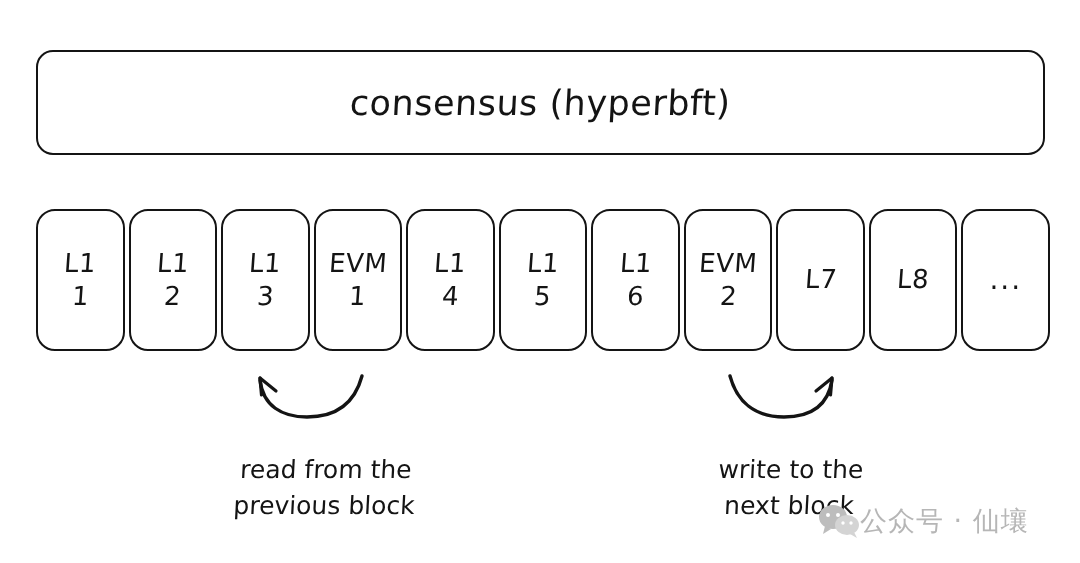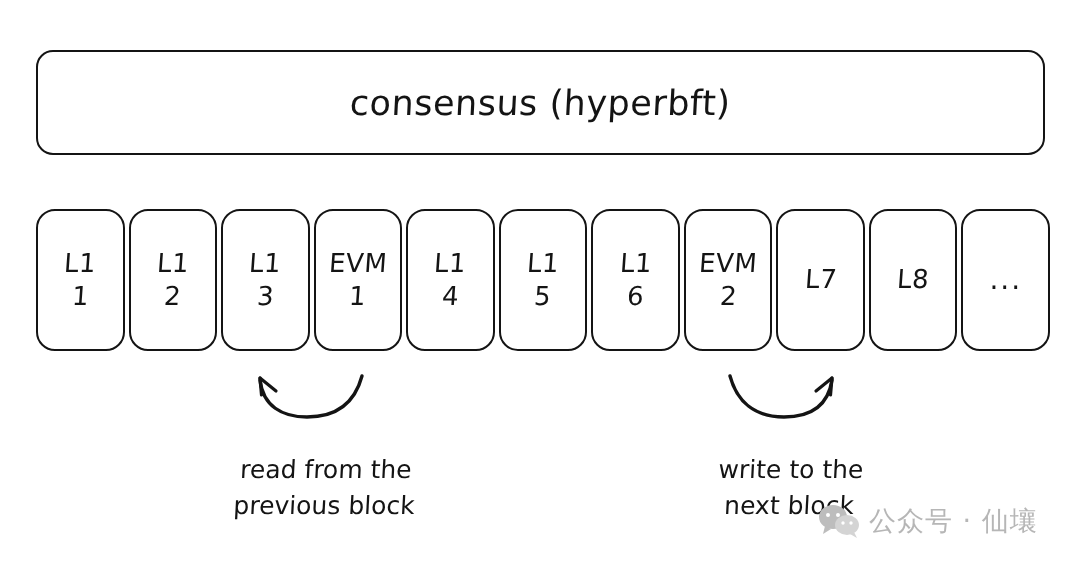--- a/index.html
+++ b/index.html
@@ -101,21 +101,20 @@
   .ann-write { left: 722px; top: 372px; }
   .cap-write { left: 645px; top: 452px; width: 290px; }
 
   
   .watermark {
     position: absolute;
     left: 818px;
     top: 503px;
     display: flex;
     align-items: center;
-    gap: 9px;
   }
   .wm-logo { width: 42px; height: 34px; position: relative; }
   .wm-text {
     font-family: "DejaVu Sans", sans-serif;
     font-size: 27px;
     color: #b6b6b6;
     letter-spacing: 1px;
     white-space: nowrap;
   }
 </style>

